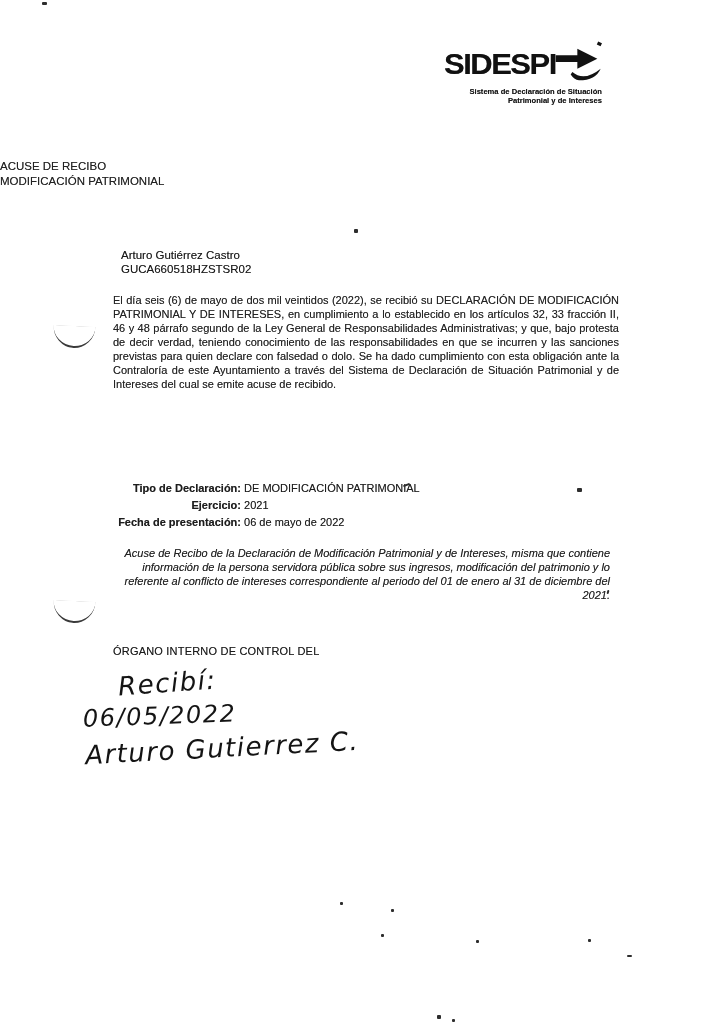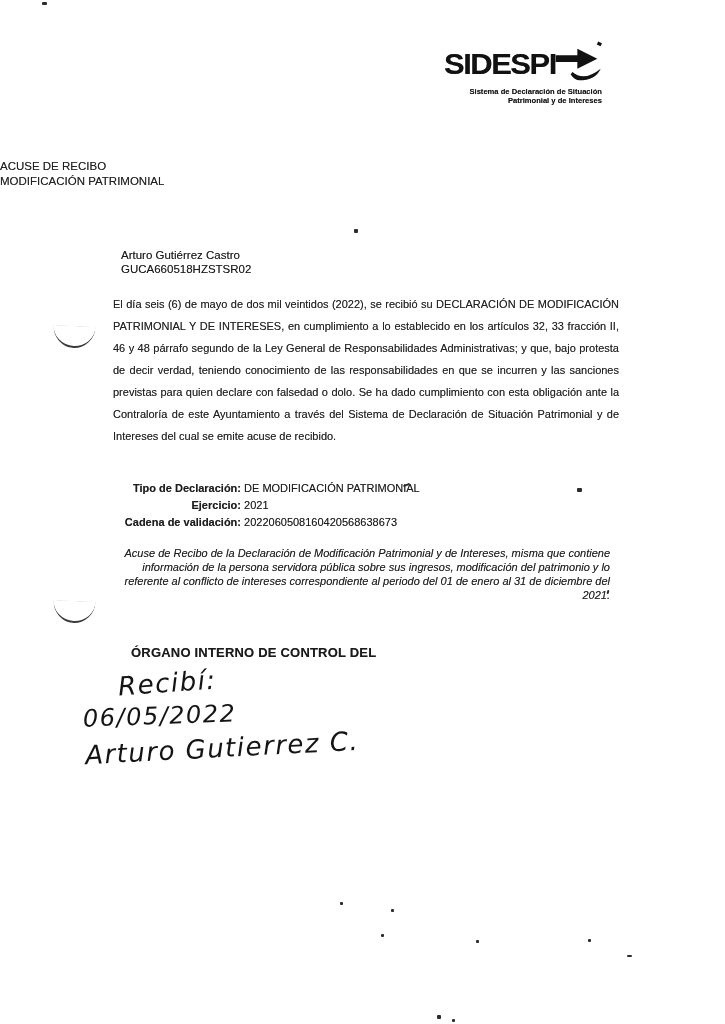--- a/index.html
+++ b/index.html
@@ -32,35 +32,35 @@
     position:absolute; top:159px; left:0; width:714px;
     text-align:left; font-size:11.5px; line-height:14.5px; color:#222;
   }
 
   
   .recipient{ position:absolute; top:249px; left:113px; font-size:11.5px; font-weight:400; line-height:13.5px; color:#1b1b1b;margin-left:8px;}
 
   
   .para1{
     position:absolute; top:293px; left:113px; width:506px;
-    font-size:11px; line-height:22px; text-align:justify; color:#232323;
+    font-size:11px; line-height:14px; text-align:justify; color:#232323;
   }
   .para2{
     position:absolute; top:546px; left:105px; width:505px;
     font-size:11px; line-height:14px; text-align:right; color:#232323;font-style:italic;
   }
 
   
   .fields{ position:absolute; top:438px; left:113px; font-size:11px; color:#1d1d1d;}
   .field-row{ height:17px; white-space:nowrap; }
   .field-label{ display:inline-block; width:128px; font-weight:700;text-align:right; }
   .field-value{ display:inline-block;margin-top:44px; }
 
   
-  .organ{ position:absolute; top:645px; left:131px; font-size:13px; font-weight:700; letter-spacing:.2px; color:#1b1b1b;}
+  .organ{ position:absolute; top:645px; left:113px; font-size:11px; font-weight:400; letter-spacing:.2px; color:#1b1b1b;}
 
   .hand{
     position:absolute; font-family:"DejaVu Sans", sans-serif;
     font-style:italic; color:#141414; letter-spacing:1.5px; white-space:nowrap;
   }
   .hand1{ top:668px; left:118px; font-size:26px; transform:rotate(-4deg); }
   .hand2{ top:702px; left:83px;  font-size:24px; transform:rotate(-2deg); }
   .hand3{ top:733px; left:85px;  font-size:26px; transform:rotate(-3deg); }
 
   
@@ -109,22 +109,22 @@
   <div class="fields">
     <div class="field-row">
       <span class="field-label scan-text">Tipo de Declaración:</span>
       <span class="field-value scan-text">DE MODIFICACIÓN PATRIMONIAL</span>
     </div>
     <div class="field-row">
       <span class="field-label scan-text">Ejercicio:</span>
       <span class="field-value scan-text">2021</span>
     </div>
     <div class="field-row">
-      <span class="field-label scan-text">Cadena de validación:</span>
-      <span class="field-value scan-text">2022060508160420568638673</span>
+      <span class="field-label scan-text">Fecha de presentación:</span>
+      <span class="field-value scan-text">06 de mayo de 2022</span>
     </div>
   </div>
 
   <div class="para2 scan-text">Acuse de Recibo de la Declaración de Modificación Patrimonial y de Intereses, misma que contiene información de la persona servidora pública sobre sus ingresos, modificación del patrimonio y lo referente al conflicto de intereses correspondiente al periodo del 01 de enero al 31 de diciembre del 2021.</div>
 
   <div class="organ scan-text">ÓRGANO INTERNO DE CONTROL DEL</div>
 
   <div class="hand hand1">Recibí:</div>
   <div class="hand hand2">06/05/2022</div>
   <div class="hand hand3">Arturo Gutierrez C.</div>

